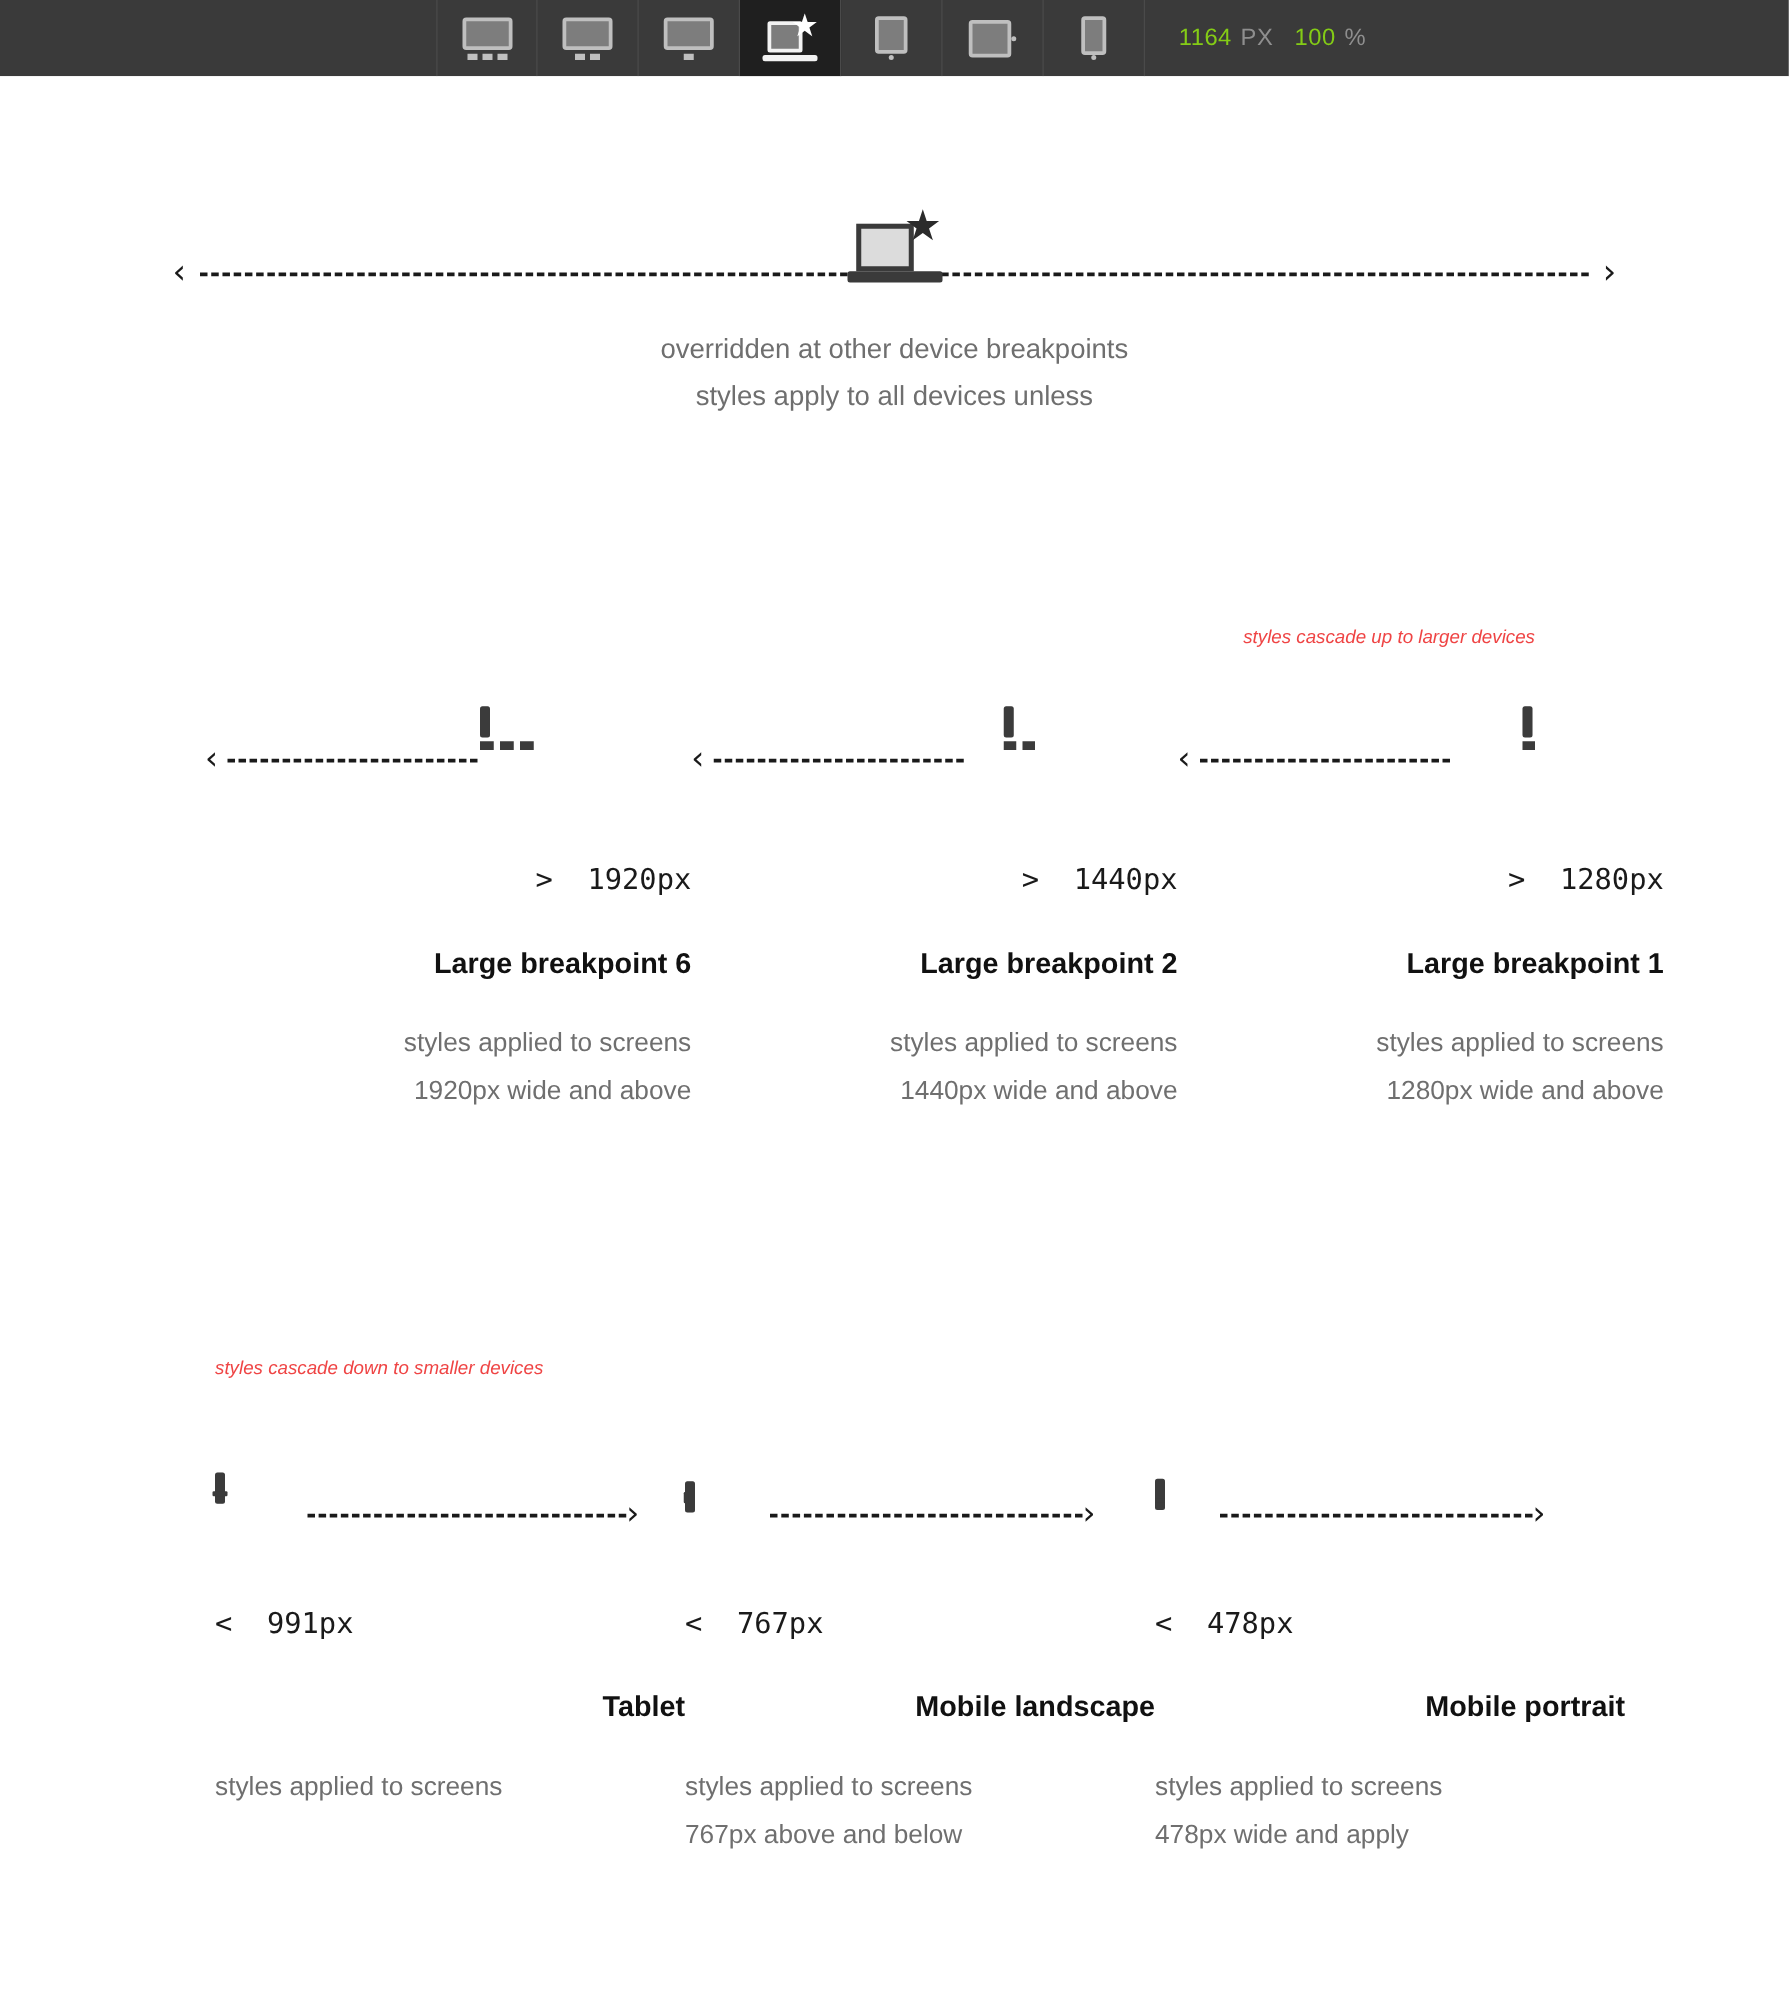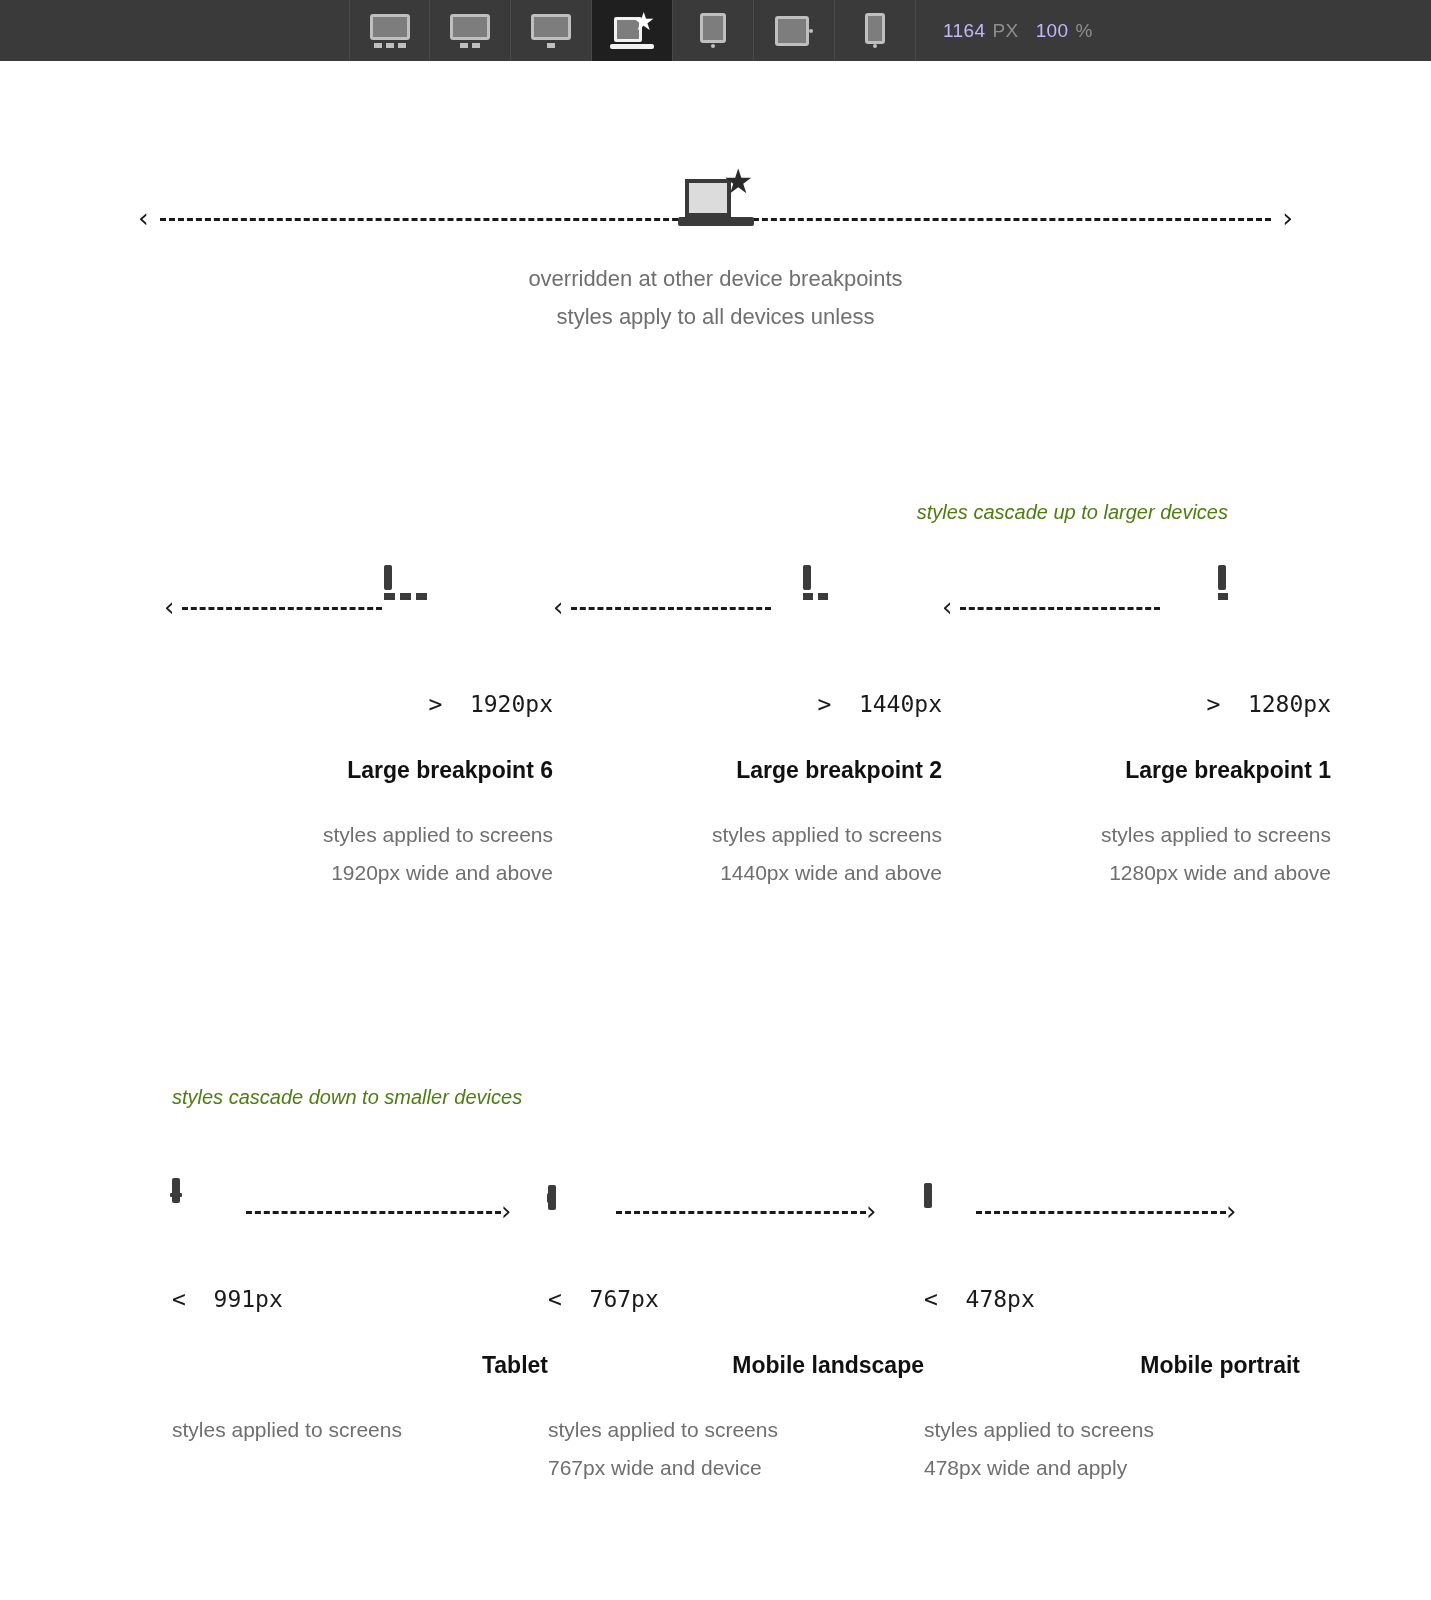--- a/index.html
+++ b/index.html
@@ -41,21 +41,21 @@
   .device-tab.active { background: #1f1f1f; }
   .zoom-group {
     display: flex;
     align-items: center;
     padding-left: 27px;
     gap: 0;
     color: #e6e6e6;
     font-size: 19px;
     letter-spacing: .4px;
   }
-  .zoom-val { color: #c4b5fd; }
+  .zoom-val { color: #84cc16; }
   .zoom-unit { color: #8e8e8e; margin-left: 7px; }
   .zoom-sep { width: 17px; }
 
   
   .tb-ico { position: relative; }
 
   .tb-mon { width: 40px; height: 34px; }
   .tb-mon .scr {
     position: absolute; left: 0; top: 0;
     width: 40px; height: 26px;
@@ -170,23 +170,23 @@
     text-align: center;
     font-size: 22px;
     color: #6f6f6f;
     margin-top: 26px;
     line-height: 1.73;
   }
 
   
   .note-italic {
     position: absolute;
-    font-size: 20px;
+    font-size: 15px;
     font-style: italic;
-    color: #4d7c0f;
+    color: #ef4444;
   }
   .note-up { top: 440px; right: 203px; }
   .note-down { top: 1025px; left: 172px; }
 
   
   .large-row {
     position: absolute;
     top: 508px; left: 0;
     width: 1431px;
     display: flex;
@@ -510,21 +510,21 @@
         <span class="dev mland">
           <span class="scr"><span class="hm"></span></span>
         </span>
         <span class="sm-arrowline" style="left:68px; width:250px;"></span>
         <span class="sm-arrowhead" style="left:318px;">›</span>
       </div>
       <div class="sm-px nowrap">&lt;  767px</div>
       <div class="sm-name">Mobile landscape</div>
       <div class="sm-desc">
         <div>styles applied to screens</div>
-        <div>767px wide and device</div>
+        <div>767px above and below</div>
       </div>
     </div>
 
     <div class="small-col s3">
       <div class="sm-visual">
         <span class="dev mport">
           <span class="scr"><span class="hm"></span></span>
         </span>
         <span class="sm-arrowline" style="left:52px; width:250px;"></span>
         <span class="sm-arrowhead" style="left:302px;">›</span>

